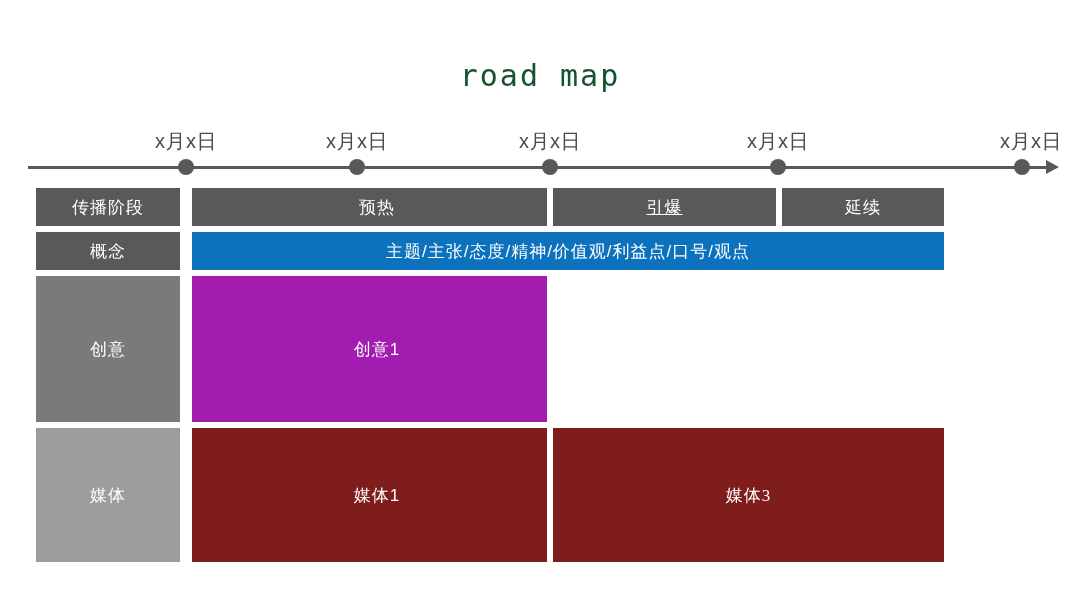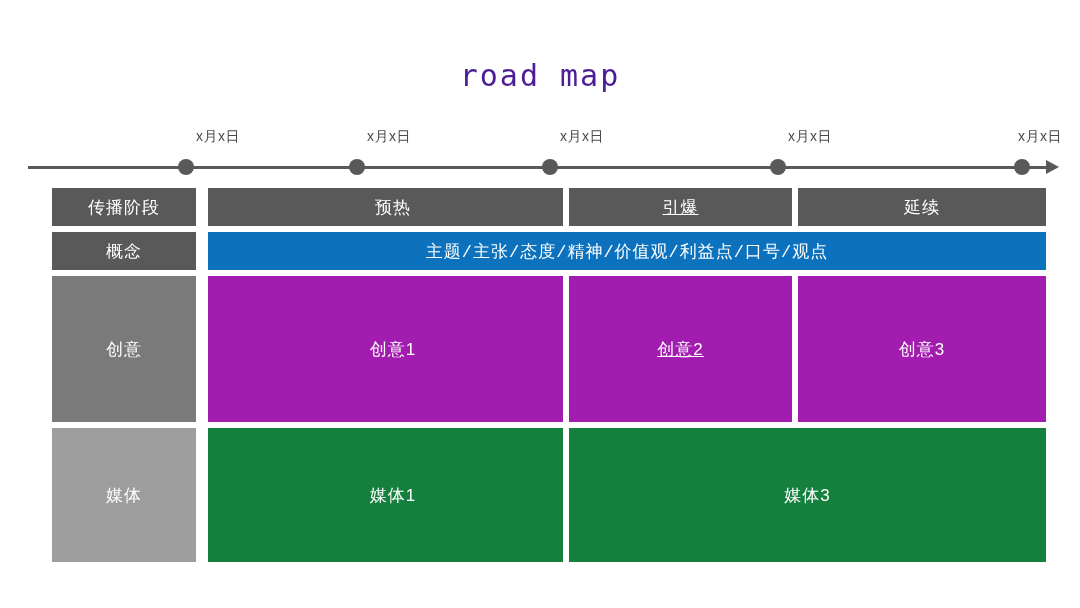--- a/index.html
+++ b/index.html
@@ -19,21 +19,21 @@
   
   .title {
     position: absolute;
     left: 0;
     top: 58px;
     width: 1080px;
     text-align: center;
     font-family: "DejaVu Sans Mono", "Liberation Mono", monospace;
     font-size: 30px;
     letter-spacing: 2px;
-    color: #4c1d95;
+    color: #14532d;
     white-space: pre;
   }
 
   
   .timeline {
     position: absolute;
     left: 0;
     top: 128px;
     width: 1080px;
     height: 52px;
@@ -69,38 +69,37 @@
     width: 16px;
     height: 16px;
     border-radius: 50%;
     background: #595959;
   }
   .tl-label {
     position: absolute;
     top: 0;
     left: 50%;
     transform: translateX(-50%);
-    font-size: 14px;
+    font-size: 20px;
     color: #4a4a4a;
     white-space: nowrap;
     letter-spacing: 0.5px;
-    margin-left: 32px;
   }
   .tl-label.right-align {
     left: auto;
     right: 0;
     transform: none;
   }
 
   
   .grid {
     position: absolute;
-    left: 52px;
+    left: 36px;
     top: 188px;
-    width: 994px;
+    width: 908px;
   }
   .row {
     display: flex;
     width: 100%;
     margin-bottom: 6px;
   }
   .row:last-child { margin-bottom: 0; }
 
   .label-cell {
     width: 144px;
@@ -136,28 +135,28 @@
   .row-creative .label-cell,
   .row-creative .cell { height: 146px; }
   .row-media .label-cell,
   .row-media .cell { height: 134px; text-align: center; }
 
   
   .label-dark   { background: #595959; }
   .label-mid    { background: #7a7a7a; }
   .label-light  { background: #9d9d9d; }
   .cell-dark    { background: #595959; }
-  .cell-blue-1  { background: #0c72be; font-family: Liberation Mono, monospace; }
+  .cell-blue-1  { background: #0c72be; }
   .cell-blue-2  { background: #a21caf; }
-  .cell-blue-3  { background: #15803d; }
+  .cell-blue-3  { background: #7f1d1d; }
 
   
   .col-a { flex: 0 0 355px; padding-left: 15px; }
   .col-b { flex: 0 0 223px; text-decoration: underline; }
-  .col-c { flex: 1 1 auto; }
+  .col-c { flex: 1 1 auto; font-family: Liberation Serif, serif; }
   .col-full { flex: 1 1 auto; }
 </style>
 </head>
 <body>
 
 <div class="title">road map</div>
 
 <div class="timeline">
   <div class="timeline-axis"></div>
   <div class="timeline-arrow"></div>
@@ -203,22 +202,20 @@
     <div class="label-cell label-dark">概念</div>
     <div class="cells">
       <div class="cell cell-blue-1 col-full">主题/主张/态度/精神/价值观/利益点/口号/观点</div>
     </div>
   </div>
 
   <div class="row row-creative">
     <div class="label-cell label-mid">创意</div>
     <div class="cells">
       <div class="cell cell-blue-2 col-a">创意1</div>
-      <div class="cell cell-blue-2 col-b">创意2</div>
-      <div class="cell cell-blue-2 col-c">创意3</div>
     </div>
   </div>
 
   <div class="row row-media">
     <div class="label-cell label-light">媒体</div>
     <div class="cells">
       <div class="cell cell-blue-3 col-a">媒体1</div>
       <div class="cell cell-blue-3 col-c">媒体3</div>
     </div>
   </div>

